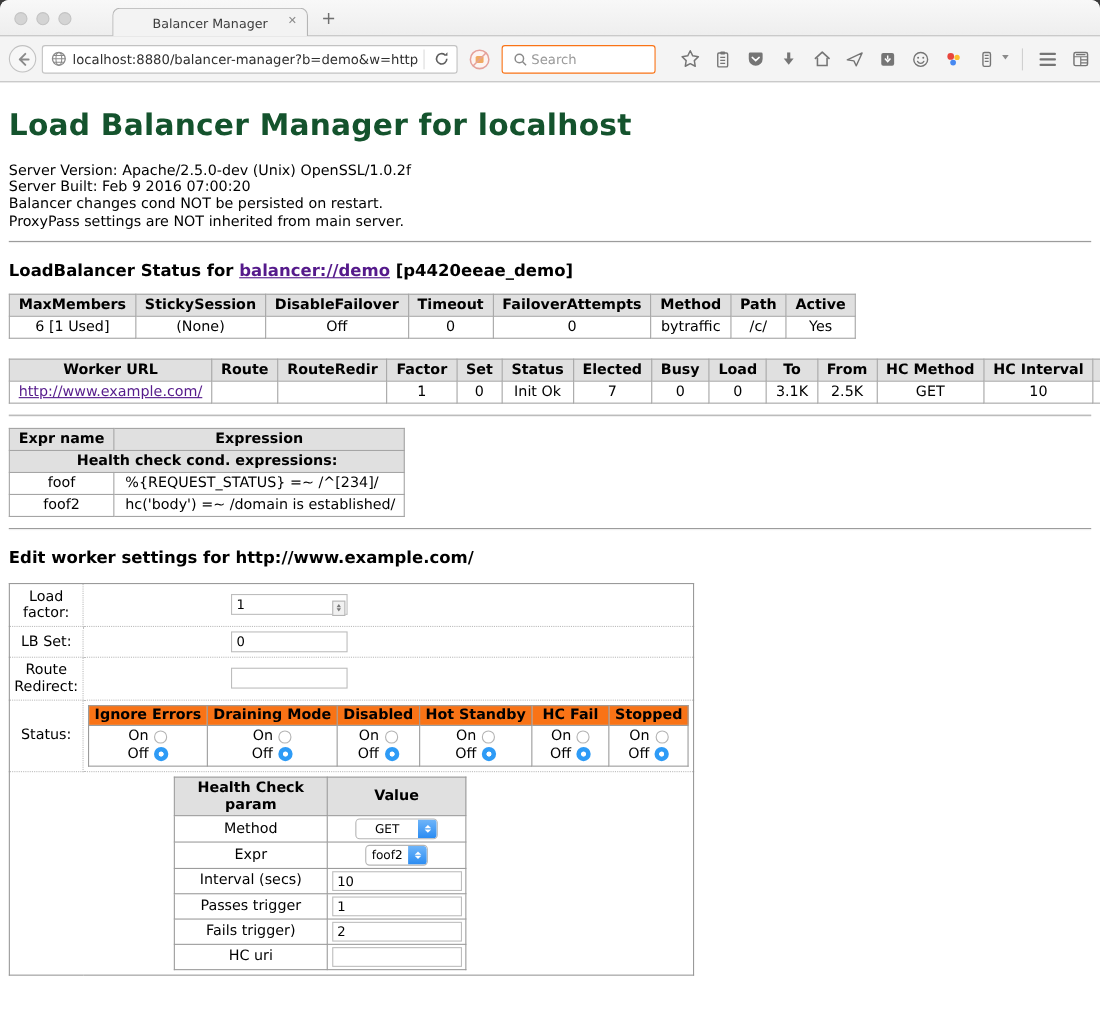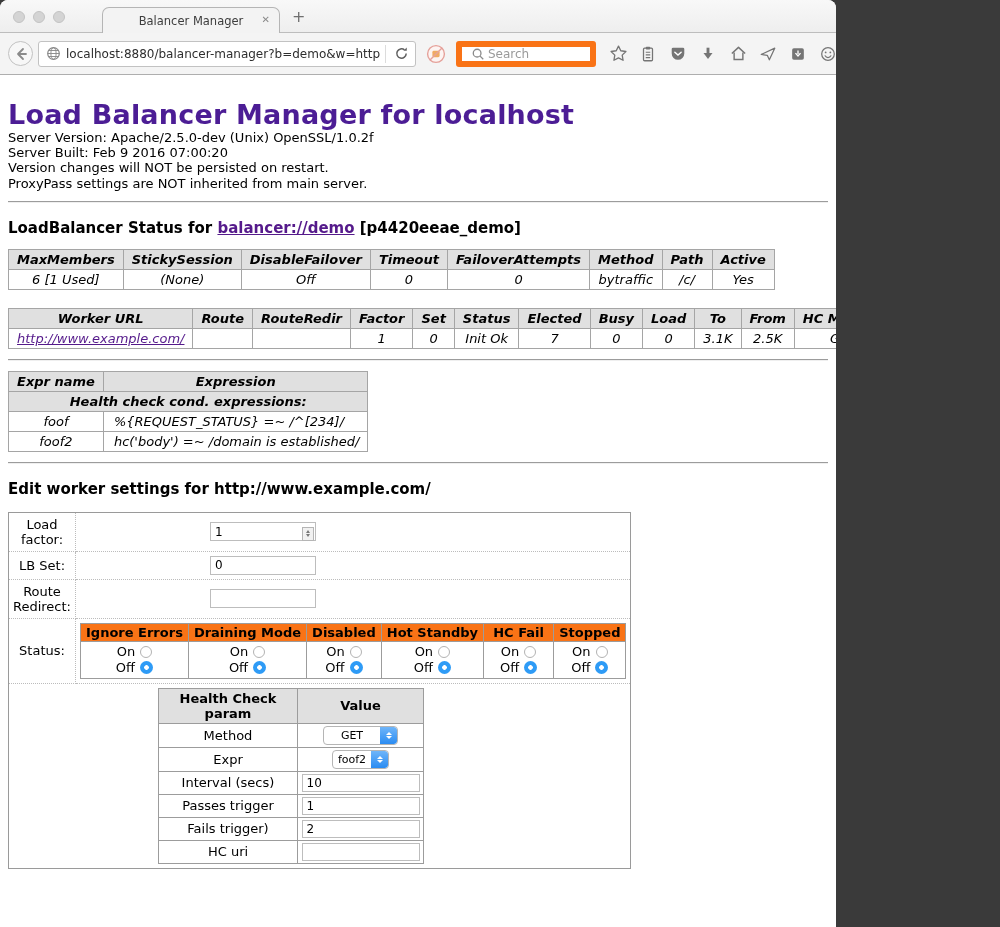--- a/index.html
+++ b/index.html
@@ -1,18 +1,18 @@
 <!DOCTYPE html>
 <html><head>
 <meta charset="utf-8">
 <style>
   * { box-sizing: border-box; margin: 0; padding: 0; }
   html,body { width:1000px; height:927px; }
   body { background:#3a3a3a; font-family:"DejaVu Sans","Liberation Sans",sans-serif; }
-  .window { width:836px; height:927px; border-radius:8px 8px 0 0; overflow:hidden; background:#fff; }
+  .window { width:1000px; height:927px; border-radius:8px 8px 0 0; overflow:hidden; background:#fff; }
 
   
   .tabstrip { height:33px; background:linear-gradient(#f8f8f8,#eeeeee); border-bottom:1px solid #bdbdbd; position:relative; }
   .traffic { position:absolute; top:11px; left:13px; display:flex; gap:8px; }
   .light { width:12px; height:12px; border-radius:50%; background:#d4d4d4; border:1px solid #c3c3c3; }
   .tab { position:absolute; left:102px; top:7px; width:178px; height:26px; background:#f3f3f3;
          border:1px solid #b5b5b5; border-bottom:none; border-radius:7px 7px 0 0;
          display:flex; align-items:center; justify-content:center; }
   .tab-title { font-size:11.5px; color:#3d3d3d; }
   .tab-close { position:absolute; right:9px; top:6px; font-size:10px; color:#8a8a8a; cursor:default; }
@@ -20,42 +20,42 @@
 
   .toolbar { height:42px; background:#f4f4f4; border-bottom:1px solid #aeaeae; display:flex; align-items:center; padding:0 8px; }
   .backbtn { width:25px; height:25px; border-radius:50%; border:1px solid #c2c2c2; background:#f7f7f7;
              display:flex; align-items:center; justify-content:center; margin-right:5px; flex:none; }
   .urlbar { display:flex; align-items:center; height:26px; background:#fff; border:1px solid #c2c2c2;
             border-radius:3px; width:378px; flex:none; padding:0 4px; }
   .urlbar .globe { margin:0 5px 0 3px; flex:none; display:flex; }
   .urltext { font-size:12px; color:#2e2e2e; white-space:nowrap; overflow:hidden; flex:1; }
   .urlsep { width:1px; height:18px; background:#dcdcdc; margin:0 5px; }
   .badge { margin:0 10px; display:flex; flex:none; }
-  .searchbar { display:flex; align-items:center; height:26px; background:#fff; border:6px solid #f97316;
+  .searchbar { display:flex; align-items:center; height:26px; background:#fff; border:1px solid #f97316;
                border-radius:3px; width:140px; flex:none; padding:0 6px; }
   .searchbar input { border:none; outline:none; width:100px; font-size:12px; color:#444;
                      font-family:"DejaVu Sans","Liberation Sans",sans-serif; background:transparent; }
   .searchbar input::placeholder { color:#9a9a9a; }
   .iconrow { display:flex; align-items:center; margin-left:12px; gap:10px; flex:1; justify-content:flex-end; }
   .icn { display:flex; align-items:center; justify-content:center; width:20px; height:20px; flex:none; }
   .caret-dn { width:0; height:0; border:3px solid transparent; border-top:4px solid #8a8a8a; margin-left:-6px; }
   .tool-sep { width:1px; height:20px; background:#d0d0d0; margin:0 2px; }
   .burger { display:flex; flex-direction:column; gap:3px; }
   .burger i { width:15px; height:2px; background:#757575; border-radius:1px; }
 
   
   .content { padding:0 8px; background:#fff; height:852px; overflow:hidden; }
-  h1.pagetitle { font-size:27px; font-weight:bold; color:#4c1d95; padding-top:24px; letter-spacing:0.2px; }
+  h1.pagetitle { font-size:27px; font-weight:bold; color:#14532d; padding-top:24px; margin-bottom:18px; letter-spacing:0.2px; }
   .infolines div { font-size:13px; line-height:15.2px; color:#000; }
   hr.rule { border:none; border-top:1px solid #9c9c9c; border-bottom:1px solid #efefef; margin:10px 0; }
   h3.sect { font-size:15px; font-weight:bold; margin:16px 0 12px; }
   h3.sect a { color:#551a8b; }
 
   table.data { border-collapse:collapse; font-size:13px; }
-  table.data th, table.data td { border:1px solid #a5a5a5; padding:2px 8px; text-align:center; white-space:nowrap;font-style:italic; }
+  table.data th, table.data td { border:1px solid #a5a5a5; padding:2px 8px; text-align:center; white-space:nowrap; }
   table.data th { background:#e0e0e0; font-weight:bold; }
   table.data a { color:#551a8b; }
   .tbl-balancer { margin-bottom:18px; }
   .tbl-worker  { margin-bottom:8px; width:960px; }
   .tbl-expr td.expr { text-align:left;padding-left:10px; }
   .tbl-expr { margin:4px 0 10px; }
 
   
   table.form { border-collapse:collapse; border:1px solid #9a9a9a; margin-top:14px; width:562px; font-size:13px; }
   table.form > tbody > tr > td { border:1px solid #bcbcbc; border-style:dotted; padding:4px 4px; }
@@ -232,21 +232,21 @@
     </div>
   </div>
 
   <div class="content">
 
     <h1 class="pagetitle">Load Balancer Manager for localhost</h1>
 
     <div class="infolines">
       <div>Server Version: Apache/2.5.0-dev (Unix) OpenSSL/1.0.2f</div>
       <div>Server Built: Feb 9 2016 07:00:20</div>
-      <div>Version changes will NOT be persisted on restart.</div>
+      <div>Balancer changes cond NOT be persisted on restart.</div>
       <div>ProxyPass settings are NOT inherited from main server.</div>
     </div>
 
     <hr class="rule">
 
     <h3 class="sect">
       <span>LoadBalancer Status for </span><a href="#">balancer://demo</a><span> [p4420eeae_demo]</span>
     </h3>
 
     <table class="data tbl-balancer">

